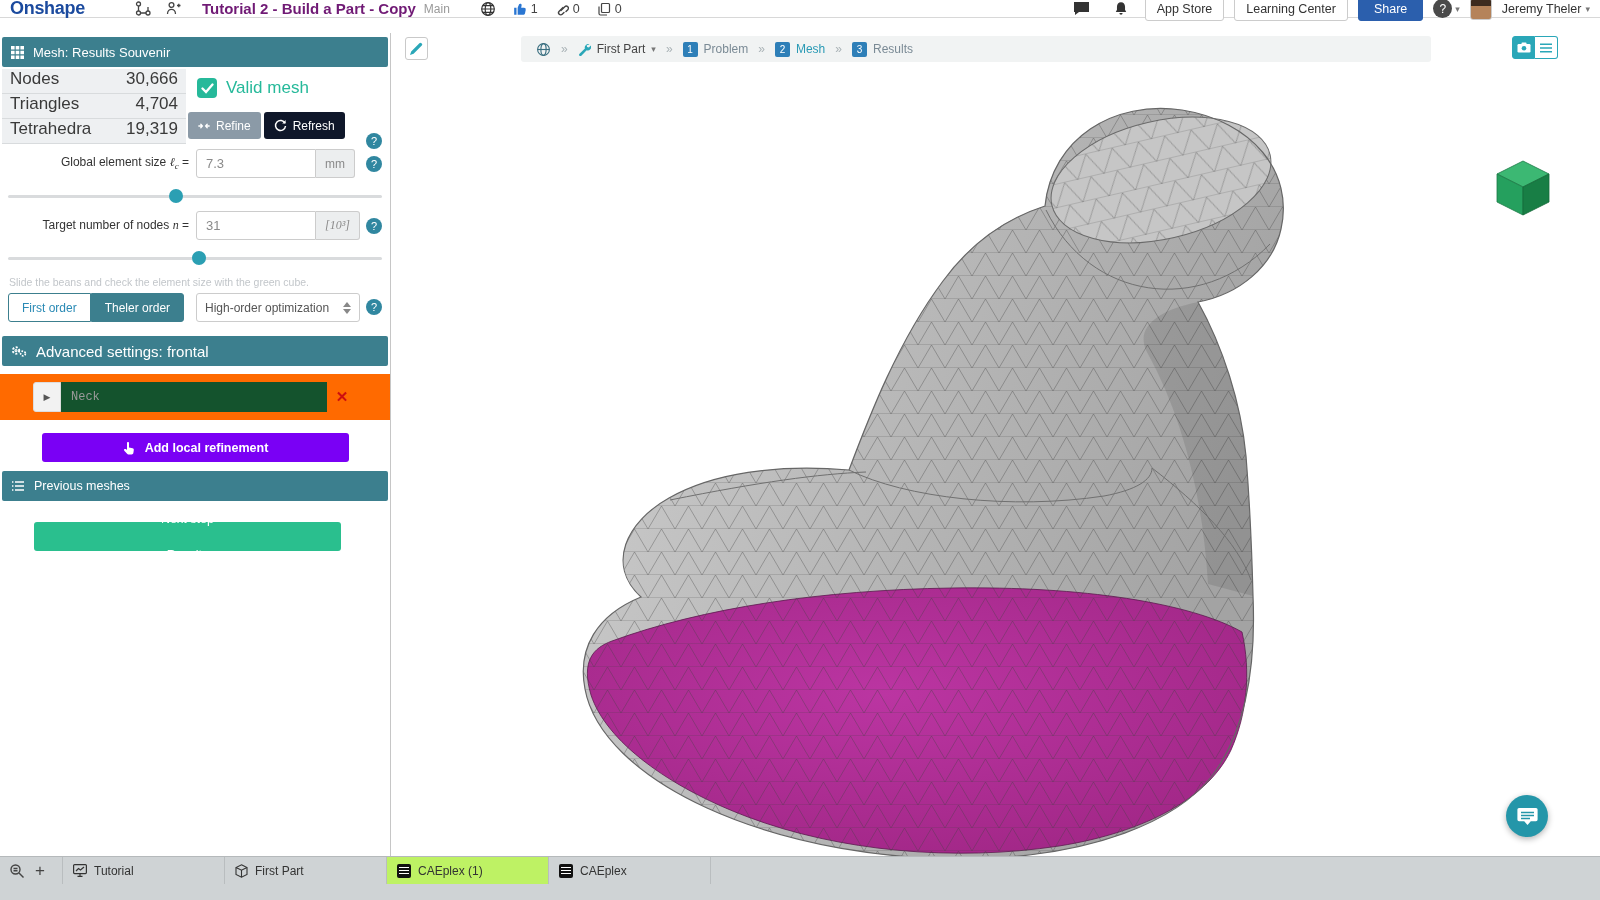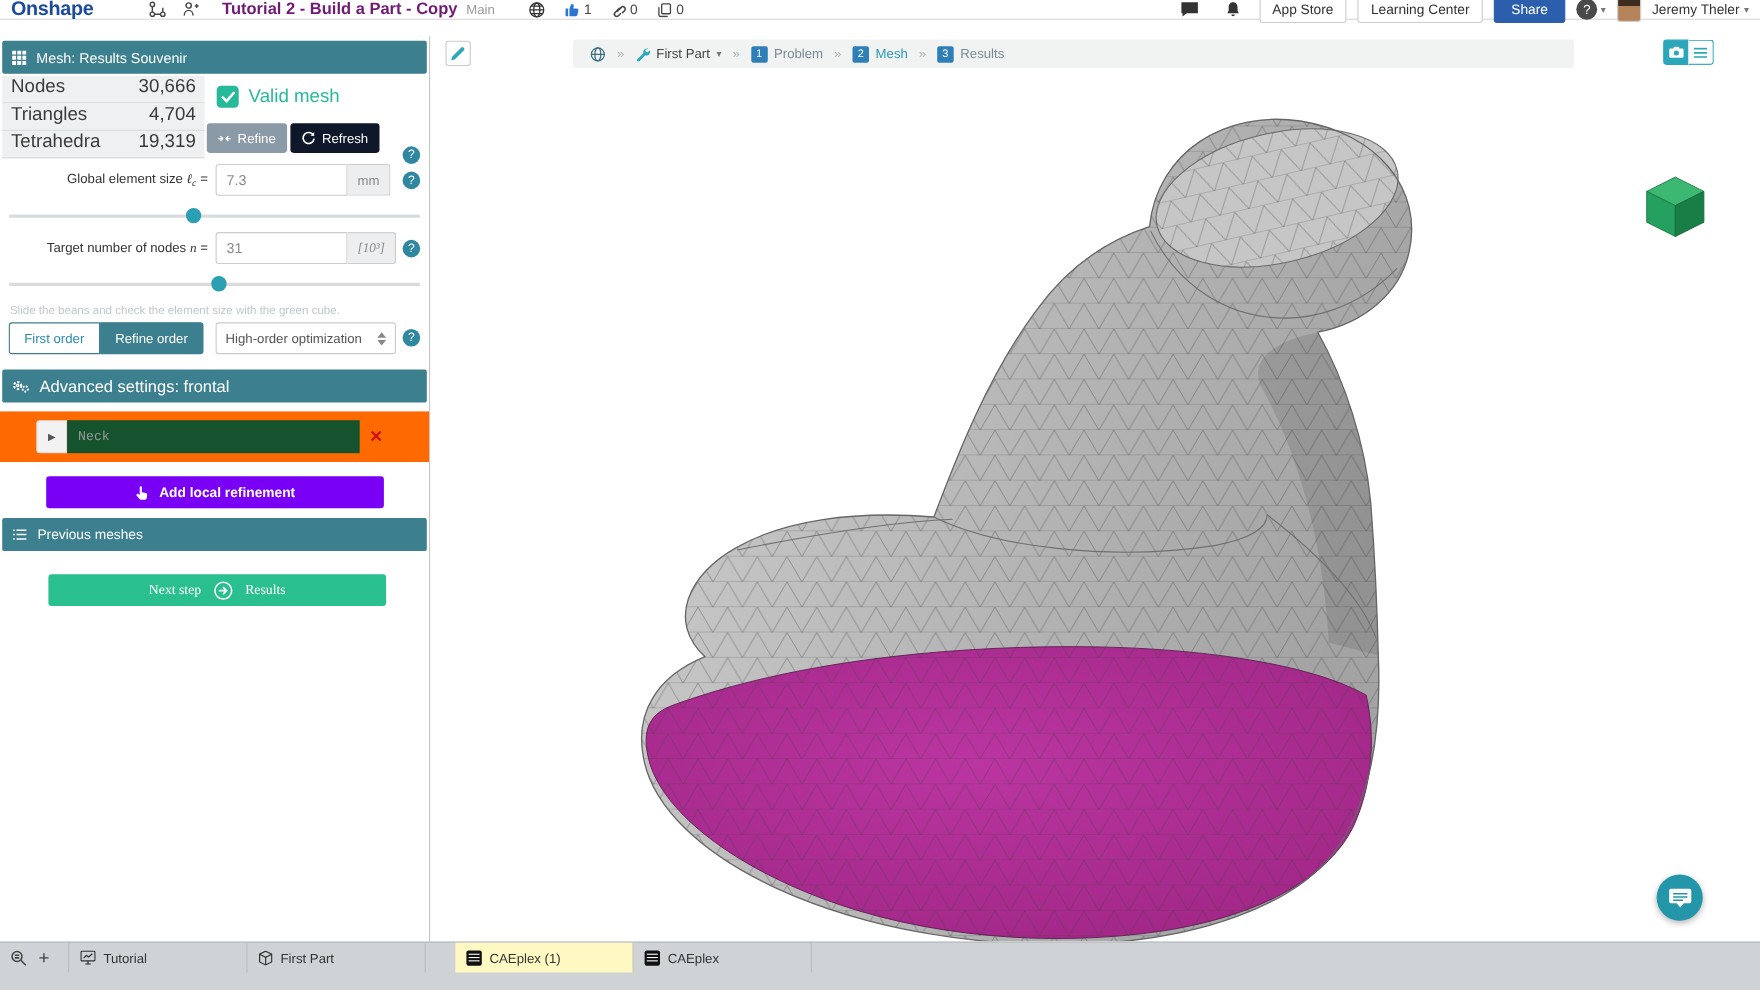--- a/index.html
+++ b/index.html
@@ -76,21 +76,21 @@
   .tri-up { width:0; height:0; border-left:4px solid transparent; border-right:4px solid transparent; border-bottom:5px solid #888; }
   .tri-down { width:0; height:0; border-left:4px solid transparent; border-right:4px solid transparent; border-top:5px solid #888; }
   .hb-b { position:absolute; top:266px; right:8px; }
   #advanced-bar { top:303px; font-size:15px; }
   #orange-block { position:absolute; top:341px; left:0; right:0; height:46px; background:#ff6a00; display:flex; align-items:center; padding:0 33px; }
   #ref-expand { width:28px; height:30px; background:#f2f2f2; border:1px solid #ddd; border-radius:3px 0 0 3px; color:#555; font-size:9px; display:flex; align-items:center; justify-content:center; cursor:pointer; }
   #ref-name { flex:1; height:30px; border:none; background:#14532d; font-size:12px; color:#999; padding:0 10px; font-family:Liberation Mono, monospace; outline:none; }
   #ref-remove { width:30px; height:30px; background:transparent; border:none; color:#cc0f0f; font-size:15px; font-weight:bold; display:flex; align-items:center; justify-content:center; cursor:pointer; }
   #add-refine { position:absolute; top:400px; left:42px; width:307px; height:29px; background:#7a00f5; border:none; border-radius:3px; color:#fff; font-size:12.5px; font-weight:600; display:flex; align-items:center; justify-content:center; gap:9px; cursor:pointer; font-family:inherit; }
   #prev-bar { top:438px; font-size:12.5px; }
-  #next-btn { position:absolute; top:489px; left:44px; width:307px; height:29px; background:#2abf8e; border:none; border-radius:3px; color:#fff; font-size:12.5px; display:flex; align-items:center; justify-content:center; gap:11px; cursor:pointer; font-family:Liberation Serif, serif; }
+  #next-btn { position:absolute; top:489px; left:34px; width:307px; height:29px; background:#2abf8e; border:none; border-radius:3px; color:#fff; font-size:12.5px; display:flex; align-items:center; justify-content:center; gap:11px; cursor:pointer; font-family:Liberation Sans, sans-serif;flex-direction:column; }
 
   
   #viewport { position:absolute; top:33px; left:391px; right:0; bottom:44px; background:#fff; overflow:hidden; }
   #scene { position:absolute; top:0; left:0; width:100%; height:100%; }
   #vp-toolbar { position:absolute; top:3px; left:0; right:0; height:26px; z-index:5; }
   #edit-btn { position:absolute; left:14px; top:1px; width:23px; height:23px; background:#fff; border:1px solid #c9c9c9; border-radius:3px; display:flex; align-items:center; justify-content:center; cursor:pointer; }
   #bc-bar { position:absolute; left:130px; right:169px; top:0; height:26px; background:#f1f3f3; border-radius:3px; display:flex; align-items:center; gap:10px; padding:0 15px; font-size:12px; color:#666; }
   .bc-sep { color:#a9b2b6; font-size:12px; }
   .bc-part { display:flex; align-items:center; gap:6px; color:#444; cursor:pointer; }
   .bc-step { display:flex; align-items:center; gap:6px; cursor:pointer; color:#7a8a95; }
@@ -100,21 +100,21 @@
   #snap-btn { width:23px; height:23px; background:#2aa7b8; border:1px solid #2aa7b8; border-radius:3px 0 0 3px; display:flex; align-items:center; justify-content:center; cursor:pointer; }
   #view-list-btn { width:23px; height:23px; background:#fff; border:1px solid #2aa7b8; border-left:none; border-radius:0 3px 3px 0; display:flex; align-items:center; justify-content:center; cursor:pointer; }
   #chat-fab { position:absolute; right:52px; bottom:19px; width:42px; height:42px; border-radius:50%; background:#2496a9; display:flex; align-items:center; justify-content:center; box-shadow:0 2px 6px rgba(0,0,0,0.3); cursor:pointer; z-index:6; }
 
   
   #tabbar { position:absolute; bottom:0; left:0; right:0; height:44px; background:#cfd3d5; border-top:1px solid #b5b9bb; z-index:15; }
   #tabs-row { display:flex; height:27px; align-items:stretch; }
   #tab-tools { width:63px; display:flex; align-items:center; gap:10px; padding:0 9px; border-right:1px solid #b9bdbf; }
   .plus-glyph { font-size:17px; color:#444; line-height:1; cursor:pointer; }
   .tab { width:162px; display:flex; align-items:center; gap:7px; padding:0 10px; font-size:12px; color:#333; border-right:1px solid #b9bdbf; cursor:pointer; white-space:nowrap; overflow:hidden; }
-  .tab.active { background:#fef9c3;margin-left:27px; }
+  .tab.active { background:#bef264; }
   .caeplex-logo { width:14px; height:14px; background:#111; border-radius:2px; display:flex; flex-direction:column; justify-content:center; gap:1.5px; padding:2px; flex:0 0 auto; }
   .caeplex-logo i { display:block; height:1.5px; background:#fff; }
 </style>
 </head>
 <body>
 
 <header id="topbar">
   <span class="logo">Onshape</span>
   <span class="tb-icon hamburger">
       <div></div>
@@ -283,21 +283,21 @@
   </div>
   <div class="slider" id="slider-2">
     <div class="slider-track"></div>
     <div class="slider-knob" style="left: 51%;"></div>
   </div>
 
   <div id="hint">Slide the beans and check the element size with the green cube.</div>
 
   <div id="segmented">
     <span class="seg" id="seg-first">First order</span>
-    <span class="seg" id="seg-second">Refine order</span>
+    <span class="seg" id="seg-second">Theler order</span>
   </div>
   <div id="opt-select">
     <span>High-order optimization</span>
     <span class="stepper">
         <span class="tri-up"></span>
         <span class="tri-down"></span>
       </span>
   </div>
   <span class="help-bubble hb-b">?</span>
 

